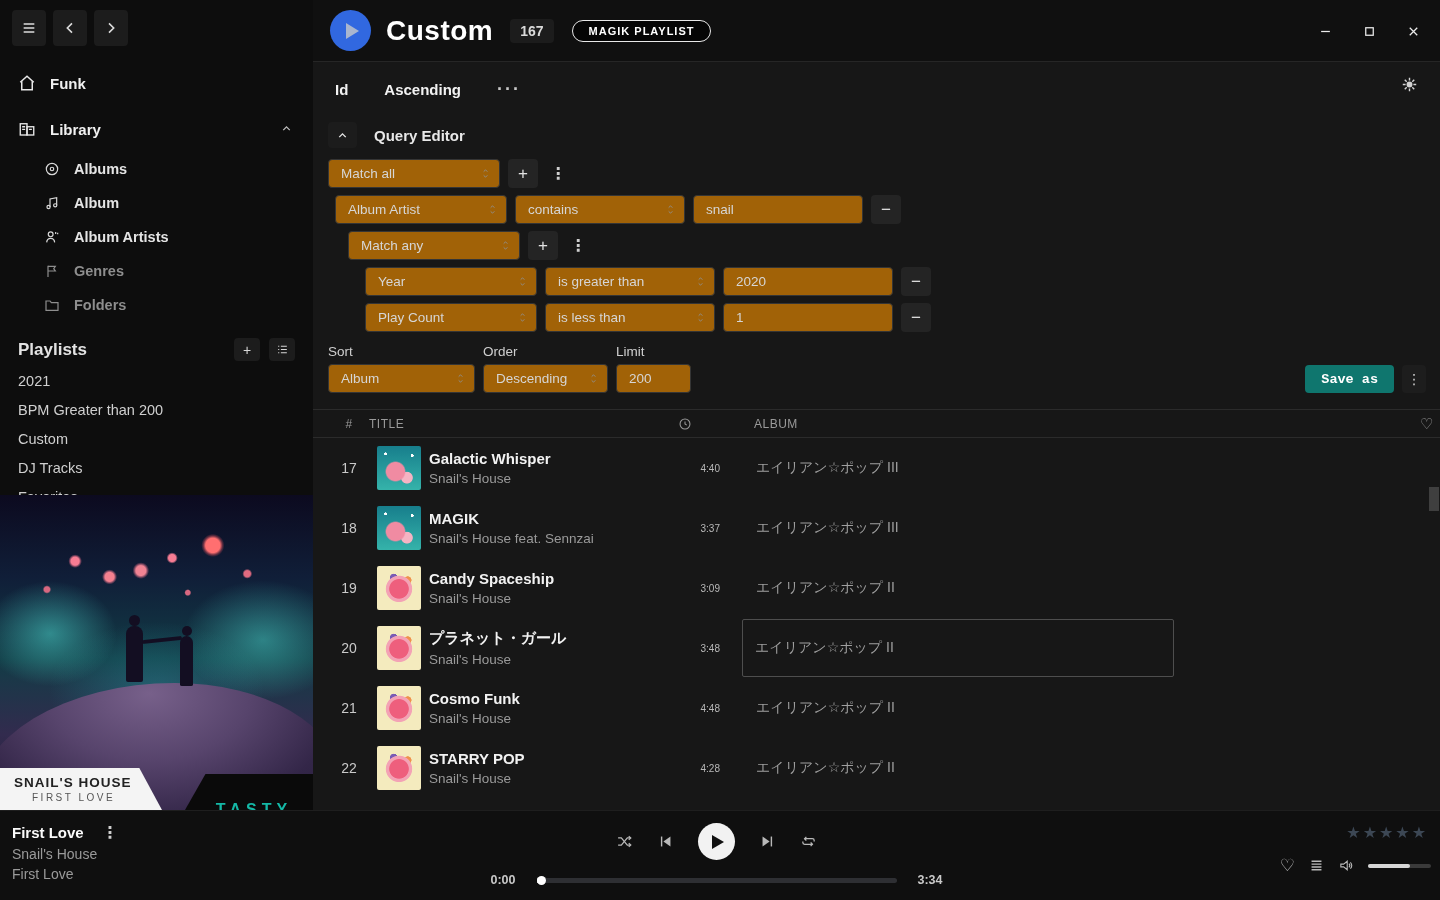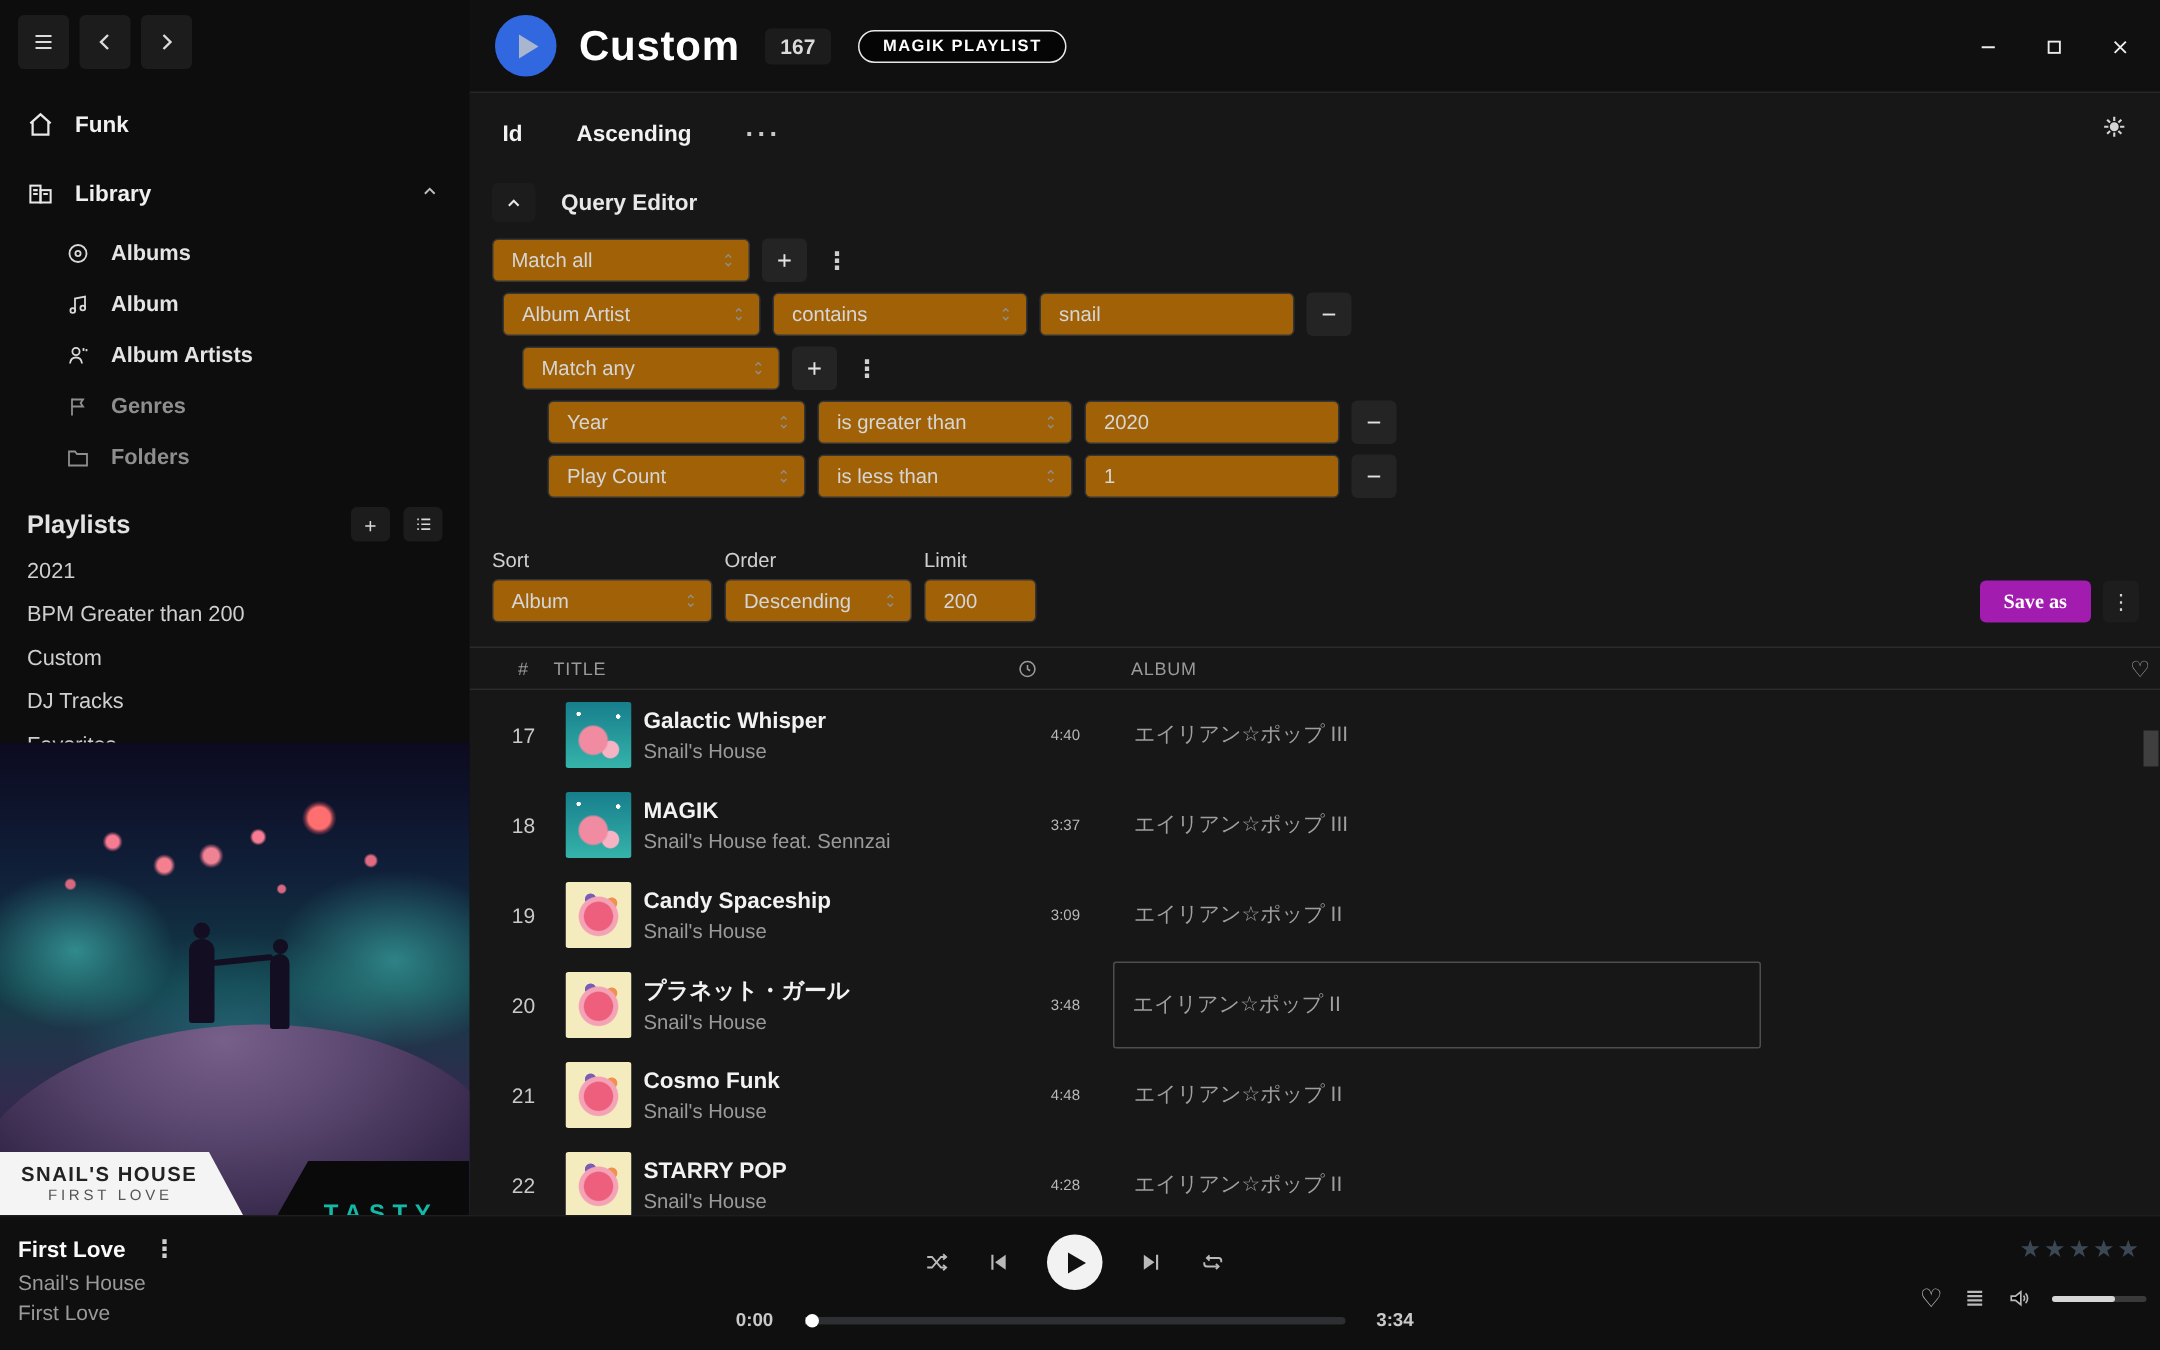--- a/index.html
+++ b/index.html
@@ -99,26 +99,26 @@
   .sel .sel-label { flex:1; }
   .sel svg { width:11px; height:13px; stroke:#8f8f8f; }
   .sel.op { width:170px; }
   .tin { width:170px; padding:0 12px; }
   .sq2 { width:30px; height:29px; background:#242424; border:none; border-radius:4px; color:#e2e2e2; font-size:17px; cursor:pointer; display:flex; align-items:center; justify-content:center; }
   .vdots { color:#cfcfcf; font-size:16px; font-weight:700; margin-left:4px; cursor:pointer; }
   .indent1 { margin-left:7px; }
   .indent2 { margin-left:20px; }
   .indent3 { margin-left:37px; }
 
-  .sol-row { display:flex; align-items:flex-end; gap:8px; margin-top:34px; position:relative; padding-right:14px; }
+  .sol-row { display:flex; align-items:flex-end; gap:8px; margin-top:12px; position:relative; padding-right:14px; }
   .sol-group { display:flex; flex-direction:column; gap:5px; }
   .sol-label { font-size:13.5px; color:#cfcfcf; }
   .sel.sort { width:147px; } .sel.order { width:125px; } .tin.limit { width:75px; }
-  .save-btn { position:absolute; right:46px; bottom:0; height:28px; padding:0 16px; background:#a21caf; color:#fff;
-    font-weight:700; font-size:13.5px; border:none; border-radius:4px; cursor:pointer; font-family:Liberation Serif, serif; }
+  .save-btn { position:absolute; right:46px; bottom:0; height:28px; padding:0 16px; background:#0f766e; color:#fff;
+    font-weight:700; font-size:13.5px; border:none; border-radius:4px; cursor:pointer; font-family:Liberation Mono, monospace; }
   .more-btn { position:absolute; right:14px; bottom:0; width:24px; height:28px; background:#1d1d1d; border:none; border-radius:4px; color:#d0d0d0; font-size:14px; cursor:pointer; }
 
   
   .ttable { margin-top:16px; }
   .trow-grid { display:grid; grid-template-columns: 40px 60px 1fr 70px 34px 420px 1fr 45px; align-items:center; }
   .thead { height:29px; border-top:1px solid #2b2b2b; border-bottom:1px solid #2b2b2b; color:#9a9a9a;
     font-size:12px; letter-spacing:.5px; padding-left:16px; font-family:"Liberation Sans", sans-serif; }
   .thead .h-num { text-align:center; }
   .thead .h-dur { display:flex; justify-content:center; }
   .thead svg { width:14px; height:14px; stroke:#9a9a9a; }

